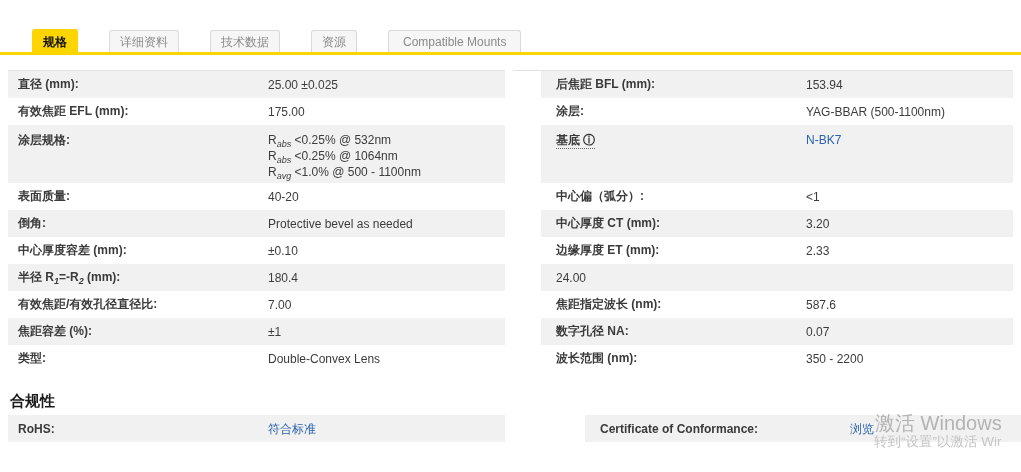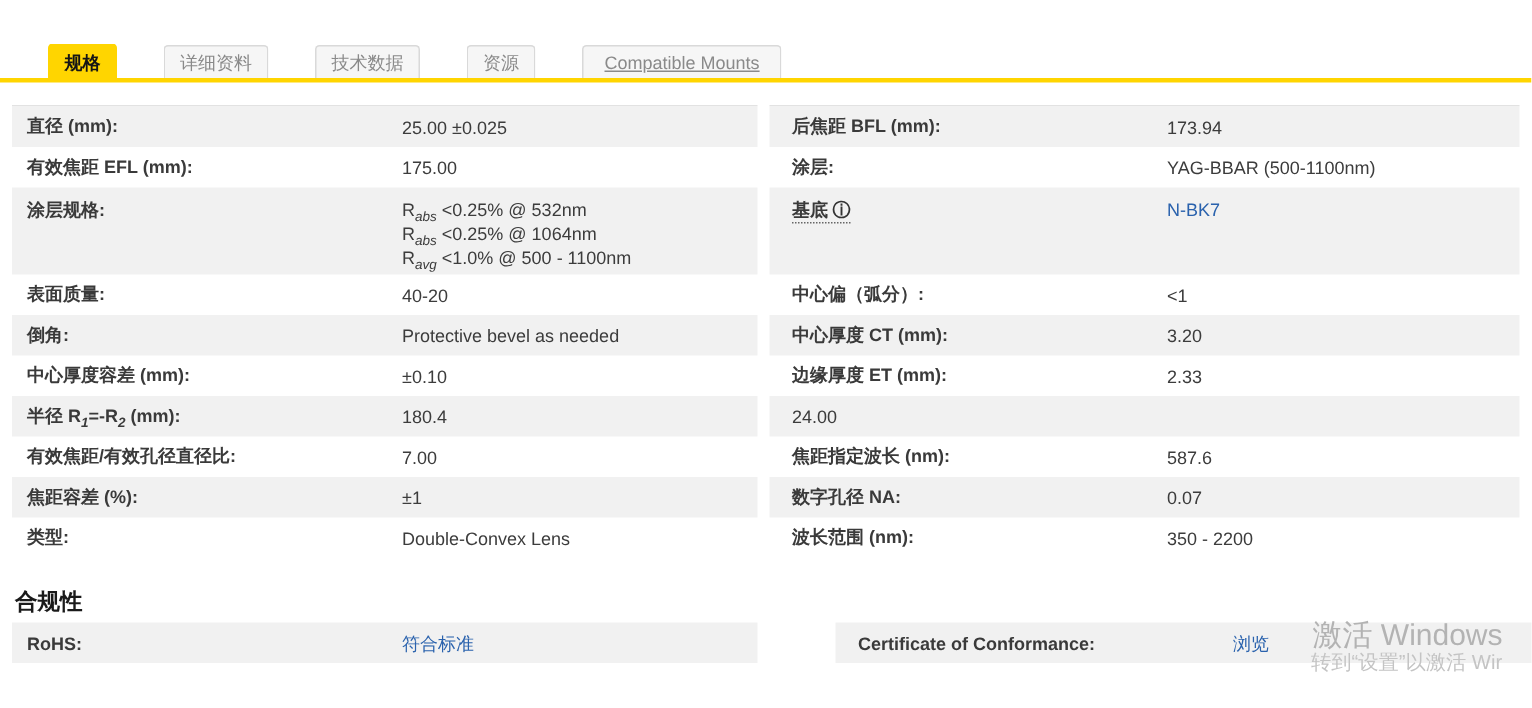--- a/index.html
+++ b/index.html
@@ -6,29 +6,29 @@
   html,body { margin:0; padding:0; }
   body { font-family:"Liberation Sans","DejaVu Sans",sans-serif; }
   .page { position:relative; width:1021px; height:472px; background:#ffffff; overflow:hidden; }
 
   
   .tabbar { position:absolute; top:29px; left:8px; display:flex; align-items:flex-end; }
   .tab { height:23px; line-height:22px; padding:0 10px; margin-right:7px; font-size:12px;
          color:#8a8a8a; background:#f6f6f6; border:1px solid #d9d9d9; border-bottom:none;
          border-radius:3px 3px 0 0; cursor:pointer; white-space:nowrap;margin-left:24px; }
   .tab.active { background:#ffd500; border-color:#ffd500; color:#151515; font-weight:bold; height:24px; line-height:24px; }
-  .tab.wide { padding:0 14px;text-decoration:underline; }
+  .tab.wide { padding:0 14px; }
   .accent-bar { position:absolute; top:52px; left:0; width:1021px; height:3px; background:#ffd500; }
 
   
   .tables { position:absolute; top:70px; left:8px; display:flex; }
   .half { width:497px; border-top:1px solid #e2e2e2; }
   .half.right { width:500px; margin-left:8px; }
   .spec-row { display:flex; align-items:center; min-height:27px; padding:0 10px; font-size:12px; color:#3c3c3c; }
-  .half.right .spec-row { padding-left:15px; }
+  .half.right .spec-row { padding-left:15px;margin-left:28px; }
   .spec-row.shade { background:#f1f1f1; }
   .spec-row.tall { min-height:58px; align-items:flex-start; padding-top:7px; }
   .spec-label { width:250px; flex:none; font-weight:bold; color:#3a3a3a; }
   .spec-value { flex:1; line-height:16px; }
   sub { font-size:9px; line-height:0;font-style:italic; }
   .dotted { border-bottom:1px dotted #666; padding-bottom:1px; }
   .info-icon { display:inline-block; font-size:12px; font-weight:bold; color:#333; margin-left:3px; cursor:pointer; font-style:normal; }
   .link { color:#2a62ad; cursor:pointer; text-decoration:none; }
 
   
@@ -96,21 +96,21 @@
           <div class="spec-value">±1</div>
         </div>
         <div class="spec-row">
           <div class="spec-label">类型:</div>
           <div class="spec-value">Double-Convex Lens</div>
         </div>
       </div>
     <div class="half right" id="spec-right">
         <div class="spec-row shade">
           <div class="spec-label">后焦距 BFL (mm):</div>
-          <div class="spec-value">173.94</div>
+          <div class="spec-value">153.94</div>
         </div>
         <div class="spec-row">
           <div class="spec-label">涂层:</div>
           <div class="spec-value">YAG-BBAR (500-1100nm)</div>
         </div>
         <div class="spec-row shade tall">
           <div class="spec-label"><span class="dotted">基底<span class="info-icon">ⓘ</span></span></div>
           <div class="spec-value"><a class="link">N-BK7</a></div>
         </div>
         <div class="spec-row">

